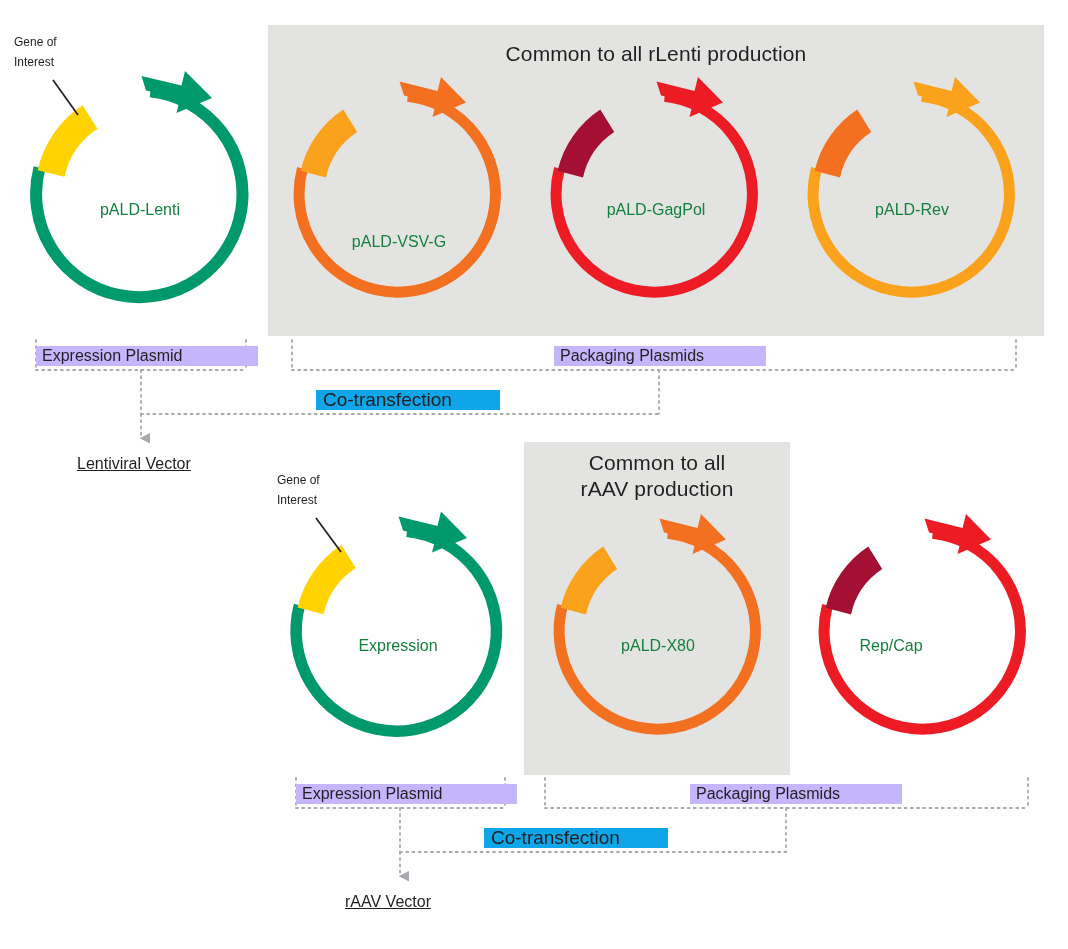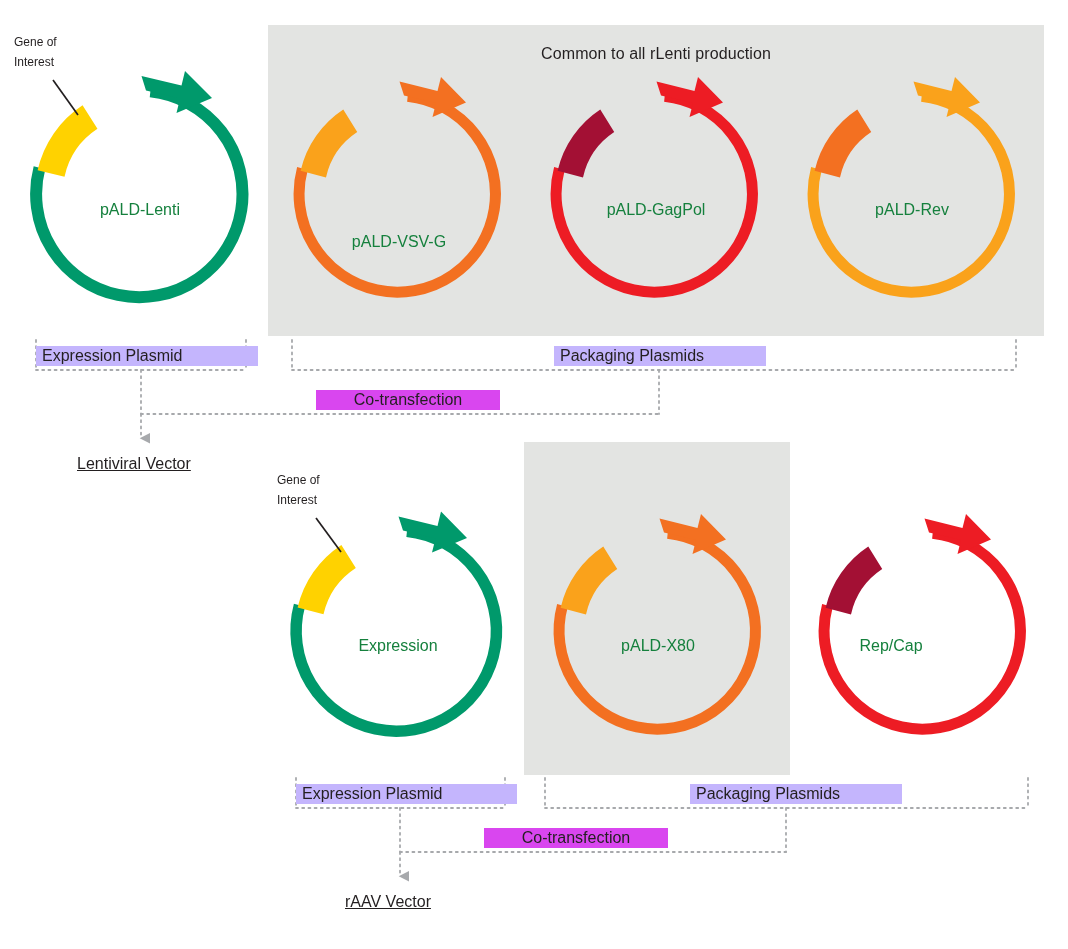--- a/index.html
+++ b/index.html
@@ -15,21 +15,21 @@
     background:#ffffff;
   }
   .panel{
     position:absolute;
     background:#e3e4e2;
   }
   .panel-title{
     position:absolute;
     text-align:center;
     color:#231f20;
-    font-size:16px;
+    font-size:21px;
     line-height:26px;
     letter-spacing:.1px;
   }
   svg.plasmid{position:absolute;overflow:visible;}
   .plasmid-label{
     position:absolute;
     text-align:center;
     color:#15803d;
     font-size:16px;
     line-height:20px;
@@ -47,25 +47,25 @@
     color:#231f20;
     font-size:16px;
     line-height:20px;
     white-space:nowrap;
     background:#c4b5fd;
     padding:0 6px;
   }
   .flow-label{
     position:absolute;
     color:#231f20;
-    font-size:16px;
-    line-height:20px;
-    text-align:center;
-    white-space:nowrap;
-    background:#d946ef;
+    font-size:19px;
+    line-height:20px;
+    text-align:left;
+    white-space:nowrap;
+    background:#0ea5e9;
     padding:0 7px;
   }
   .vector-label{
     position:absolute;
     color:#231f20;
     font-size:16px;
     line-height:20px;
     white-space:nowrap;
     text-decoration:underline;
   }
@@ -74,20 +74,24 @@
 </head>
 <body>
 
 <div id="stage">
 
   <div class="panel" style="left:268px;top:25px;width:776px;height:311px;"></div>
   <div class="panel" style="left:524px;top:442px;width:266px;height:333px;"></div>
 
   <div class="panel-title" style="left:268px;top:41px;width:776px;">Common to all rLenti production</div>
 
+  <div class="panel-title" style="left:524px;top:450px;width:266px;">
+    <div>Common to all</div>
+    <div>rAAV production</div>
+  </div>
 
   <svg class="plasmid" style="left:24px;top:78px;" width="232" height="232" viewBox="0 0 232 232">
     <g transform="translate(116,116)">
       <path d="M -103.2 -12 A 103.2 103.2 0 1 0 -4 -103.1" fill="none" stroke="#00996b" stroke-width="12" stroke-linecap="butt" transform="rotate(8)"></path>
       <path d="M 6 -103.5 L 40 -95.5 L 36.5 -81 L 72 -96 L 45 -123 L 41.5 -108.5 L 1.5 -118 Z" fill="#00996b"></path>
       <path d="M -103.8 -16.5 A 105.5 105.5 0 0 1 -63.5 -84.5 L -47 -62 A 77 77 0 0 0 -76.5 -12 Z" fill="#ffd200" transform="rotate(4)"></path>
     </g>
   </svg>
   <div class="plasmid-label" style="left:60px;top:200px;width:160px;">pALD-Lenti</div>
 

